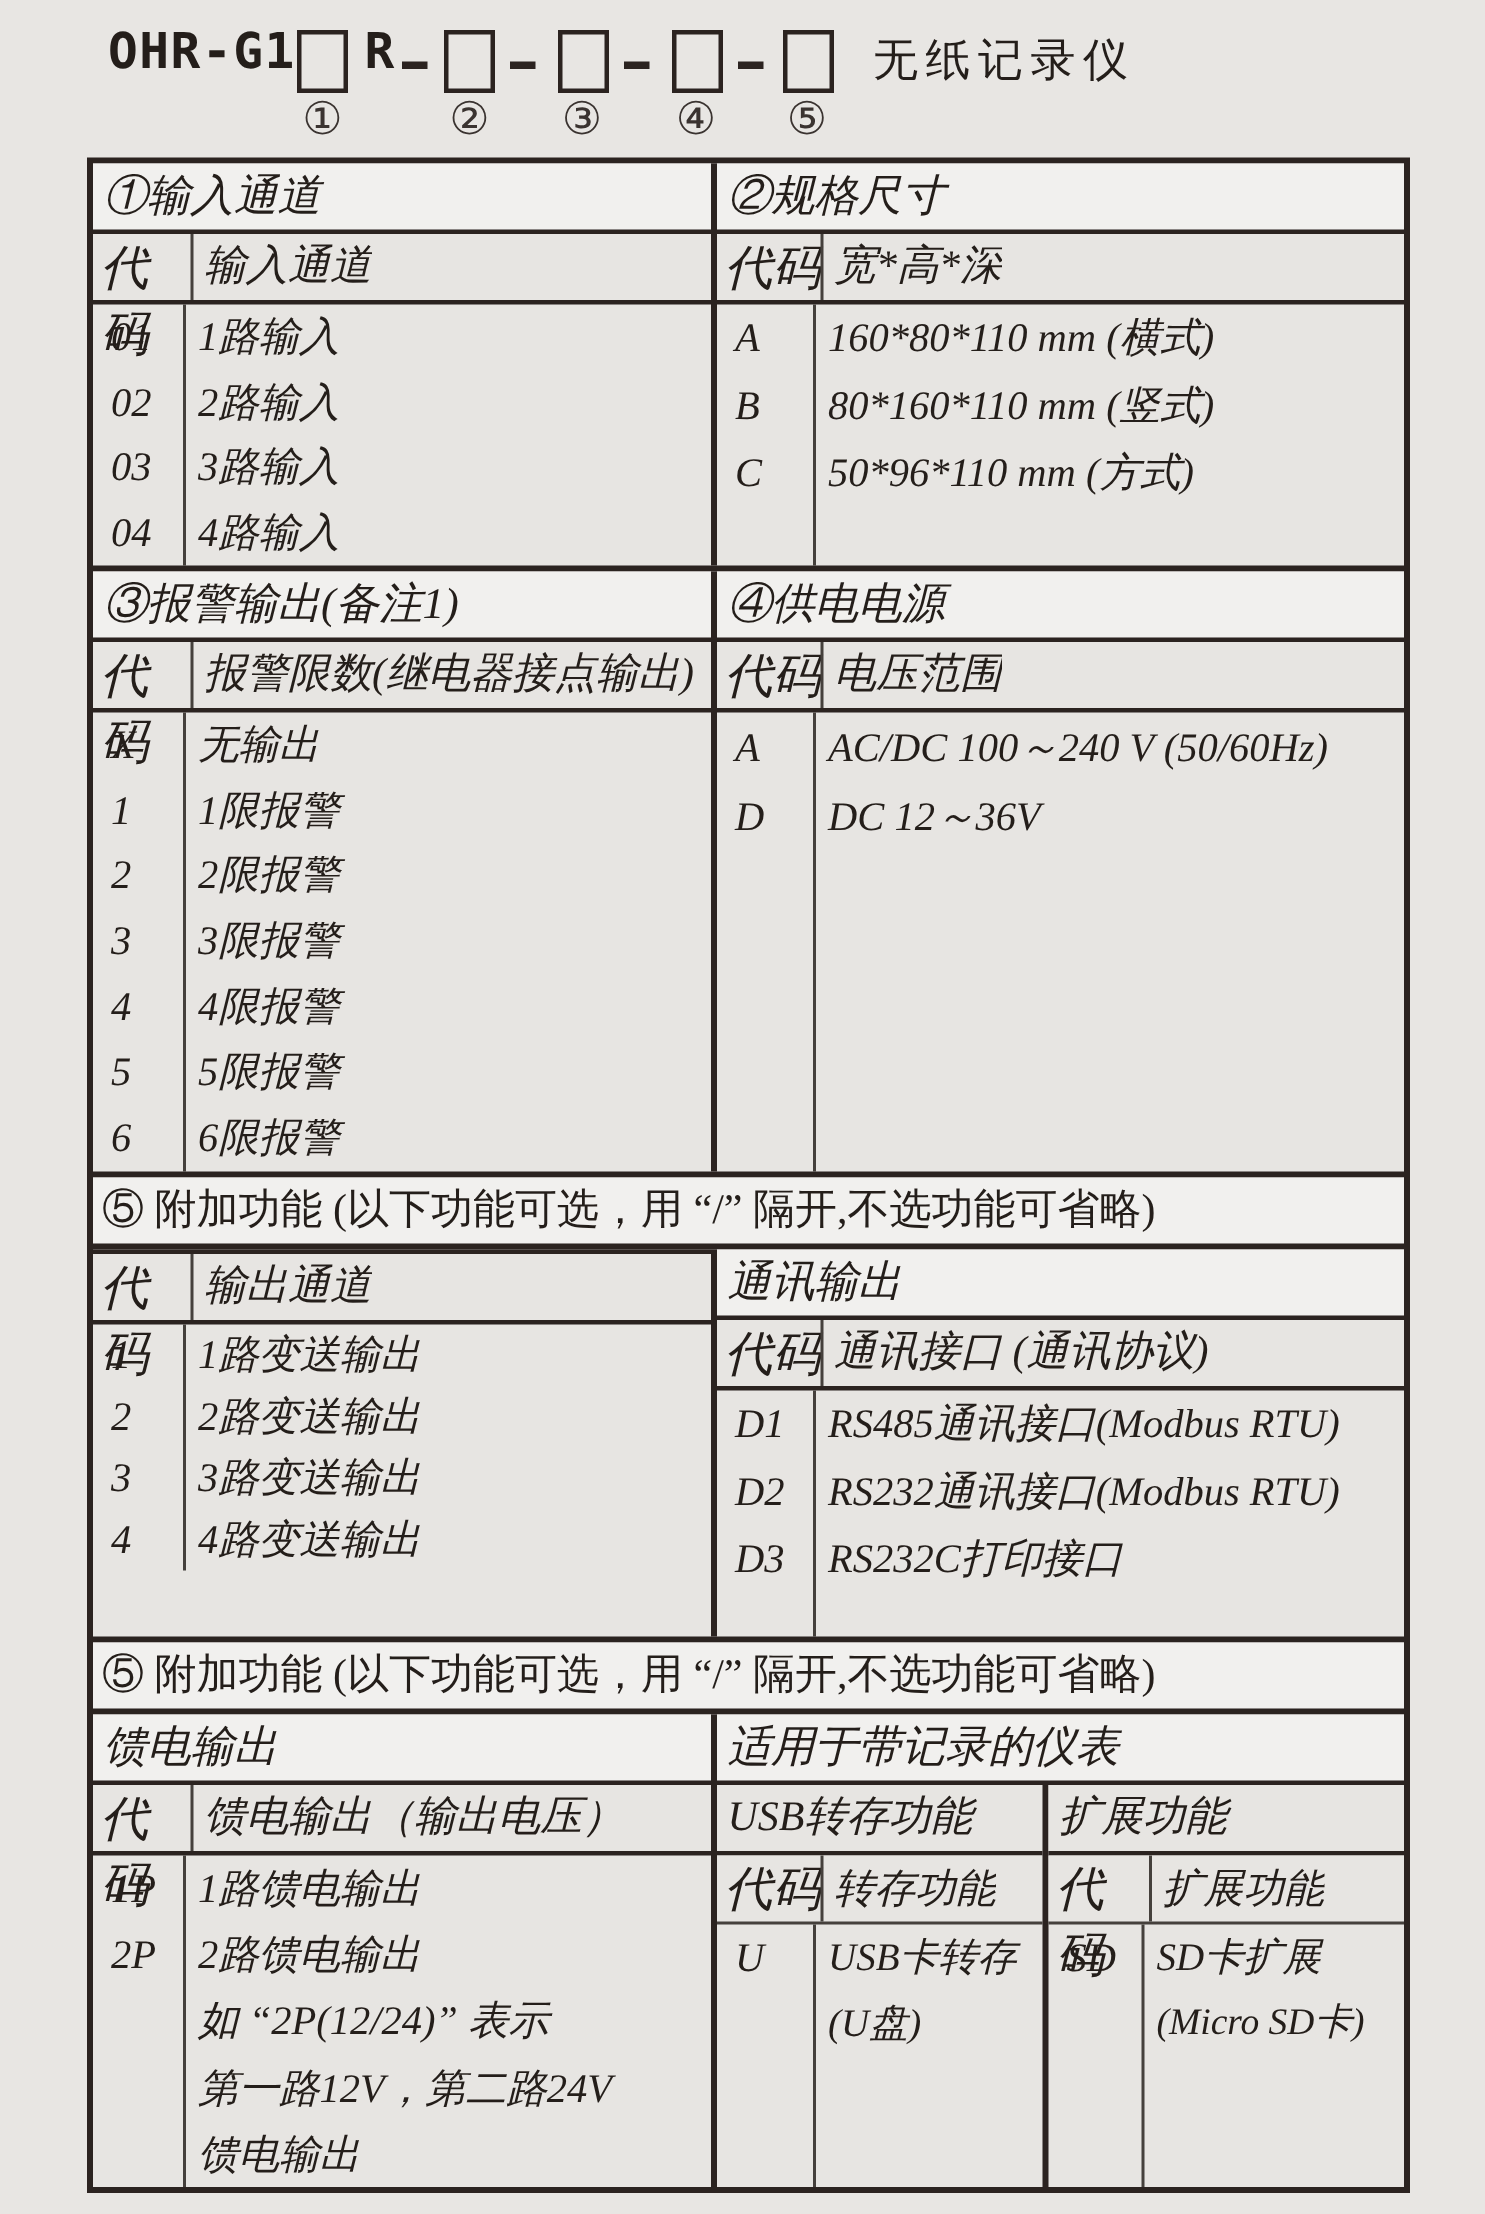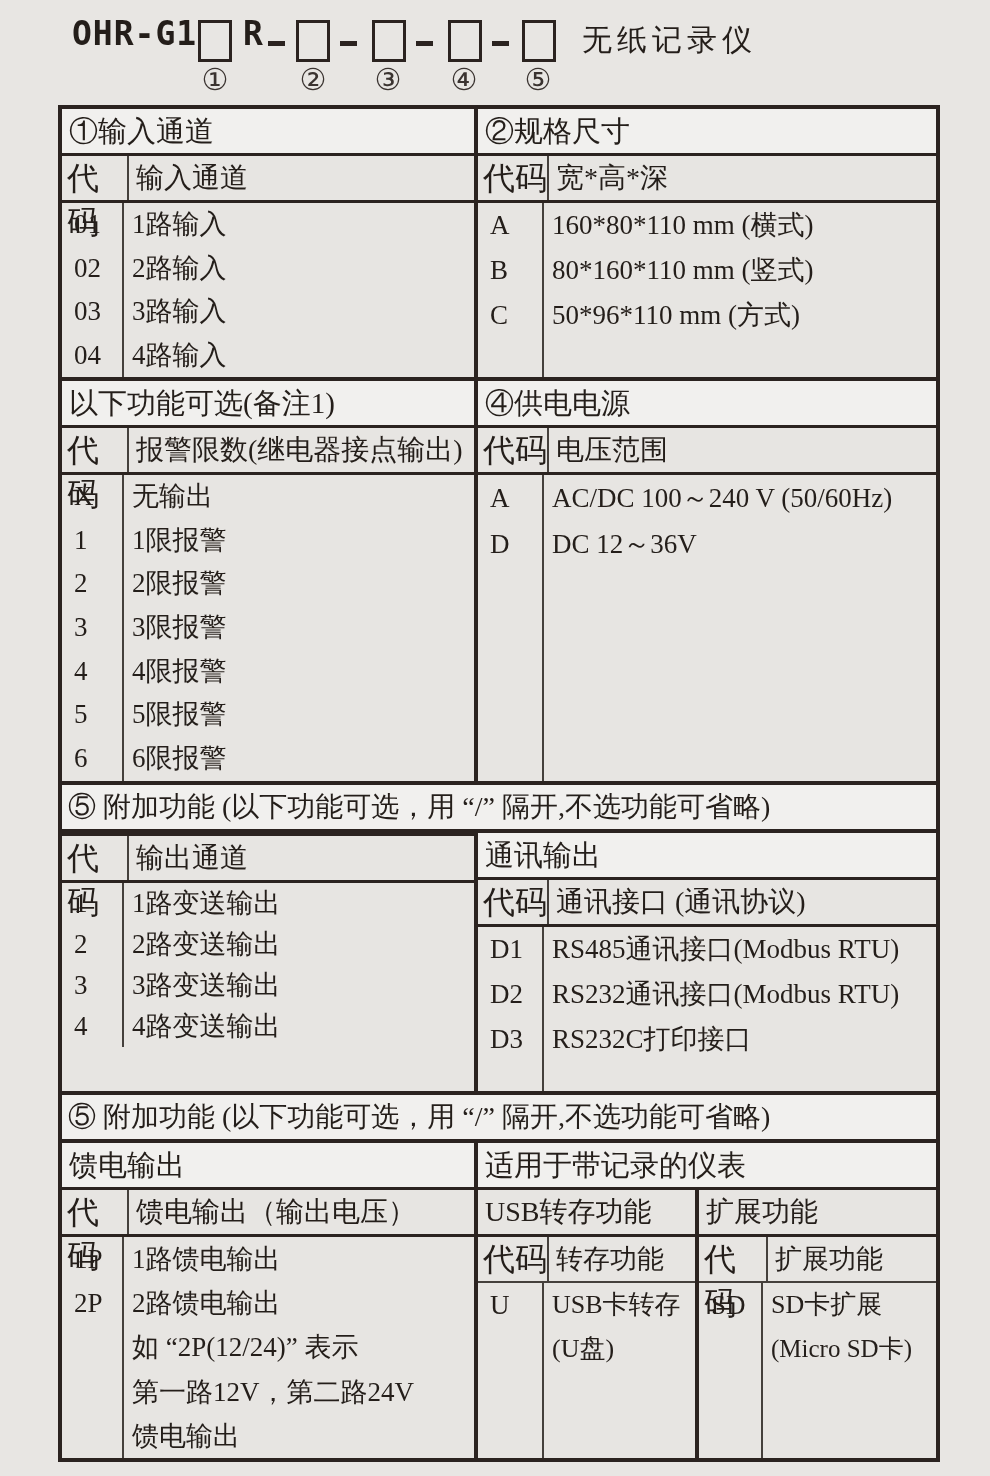--- a/index.html
+++ b/index.html
@@ -31,21 +31,21 @@
 
   
   .otable{position:absolute;left:58px;top:105px;width:882px;height:1357px;box-sizing:border-box;
           border:4px solid var(--dark);background:var(--bg-cell);display:flex;flex-direction:column;}
   .hsep{height:4px;background:var(--dark);flex:none;}
   .hline{height:3px;background:var(--dark);flex:none;}
   .hline2{height:2px;background:var(--thin);flex:none;}
   .vline{width:2px;background:var(--thin);flex:none;}
   .cdiv{width:4px;background:var(--dark);flex:none;}
 
-  .blk{display:flex;flex:none;}
+  .blk{display:flex;flex:none;font-style:italic;}
   .half-l{width:412px;display:flex;flex-direction:column;}
   .half-r{width:458px;display:flex;flex-direction:column;}
 
   .sec-title{height:44px;line-height:44px;background:var(--bg-head);padding-left:7px;
              font-size:29px;white-space:nowrap;overflow:hidden;}
   .colhead{height:44px;display:flex;background:var(--bg-cell);}
   .code-h{line-height:44px;padding-left:5px;font-size:32px;flex:none;}
   .desc-h{line-height:44px;padding-left:7px;font-size:28px;white-space:nowrap;overflow:hidden;}
   .w60{width:60px}.w64{width:64px}.w62{width:62px}
   .body{display:flex;flex:none;}
@@ -136,21 +136,21 @@
             <div>50*96*110 mm (方式)</div>
           </div>
         </div>
       </div>
     </div>
 
     <div class="hsep"></div>
 
     <div class="blk" style="height:400px">
       <div class="half-l">
-        <div class="sec-title">以下功能可选(备注1)</div>
+        <div class="sec-title">③报警输出(备注1)</div>
         <div class="hline"></div>
         <div class="colhead">
           <div class="code-h w60">代码</div>
           <div class="vline"></div>
           <div class="desc-h">报警限数(继电器接点输出)</div>
         </div>
         <div class="hline"></div>
         <div class="body" style="--rh:43.7px;height:306px">
           <div class="codecol w60">
             <div>X</div>

